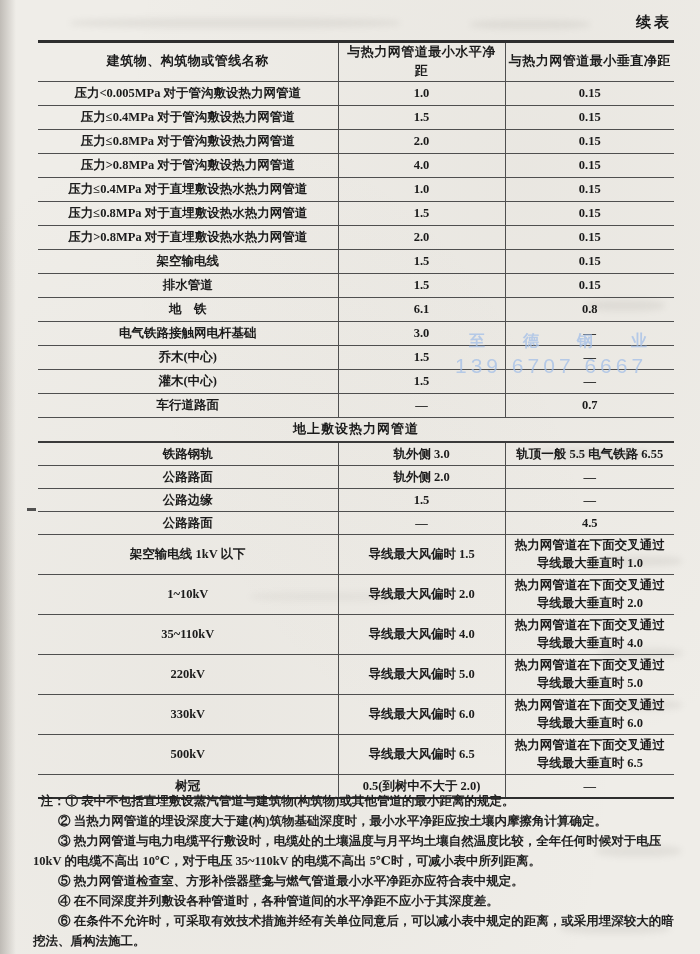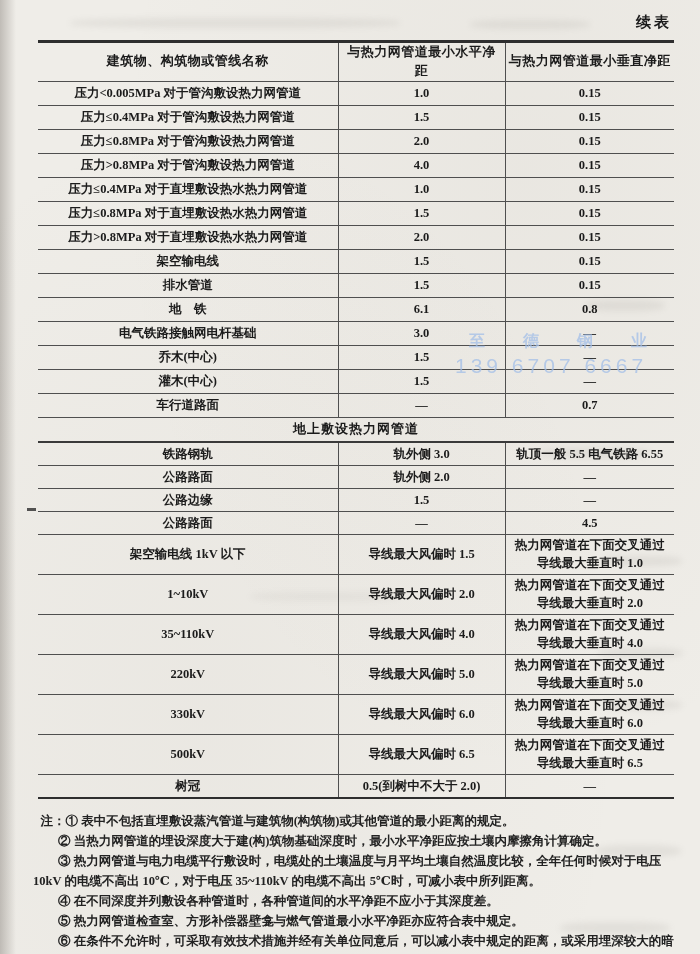--- a/index.html
+++ b/index.html
@@ -31,21 +31,21 @@
   .tbl thead th{height:23px;font-size:13px;letter-spacing:0.5px;}
   #body-underground td{height:23px;}
   #body-aboveground td{height:22px;}
   #body-aboveground tr.tall td{height:39px;}
   .divider-row td{height:23px;border-bottom:2px solid #3a3a3a;font-size:13px;letter-spacing:1px;}
   .notes{
     position:absolute;left:33px;right:22px;top:791px;
     font-size:12.5px;line-height:20px;font-weight:bold;color:#222;
   }
   .notes p{margin:0;text-indent:2em;}
-  .notes p.first{text-indent:0.6em;margin-top:20px;}
+  .notes p.first{text-indent:0.6em;}
   .wm{position:absolute;left:455px;top:331px;opacity:0.75;pointer-events:none;}
   .wm1{font-size:16px;letter-spacing:17px;font-weight:bold;padding-left:14px;}
   .wm2{font-size:21px;letter-spacing:4px;margin-top:2px;font-family:"Liberation Sans","DejaVu Sans",sans-serif;}
   .sm{position:absolute;background:#8a8680;opacity:0.13;filter:blur(3px);border-radius:40%;pointer-events:none;}
   .speck{position:absolute;background:#2a2a2a;opacity:0.8;pointer-events:none;}
 </style>
 </head>
 <body>
 
 <div class="page">
@@ -217,22 +217,22 @@
           <td class="bl">0.5(到树中不大于 2.0)</td>
           <td class="bl">—</td>
         </tr>
       </tbody>
   </table>
 
   <div class="notes" id="notes">
       <p class="first">注：① 表中不包括直埋敷设蒸汽管道与建筑物(构筑物)或其他管道的最小距离的规定。</p>
       <p>② 当热力网管道的埋设深度大于建(构)筑物基础深度时，最小水平净距应按土壤内摩擦角计算确定。</p>
       <p>③ 热力网管道与电力电缆平行敷设时，电缆处的土壤温度与月平均土壤自然温度比较，全年任何时候对于电压 10kV 的电缆不高出 10℃，对于电压 35~110kV 的电缆不高出 5℃时，可减小表中所列距离。</p>
+      <p>⑤ 热力网管道检查室、方形补偿器壁龛与燃气管道最小水平净距亦应符合表中规定。</p>
       <p>④ 在不同深度并列敷设各种管道时，各种管道间的水平净距不应小于其深度差。</p>
-      <p>⑤ 热力网管道检查室、方形补偿器壁龛与燃气管道最小水平净距亦应符合表中规定。</p>
       <p>⑥ 在条件不允许时，可采取有效技术措施并经有关单位同意后，可以减小表中规定的距离，或采用埋深较大的暗挖法、盾构法施工。</p>
     </div>
 
   <div class="wm" id="wm" style="color: rgb(163, 191, 232);">
     <div class="wm1">至 德 钢 业</div>
     <div class="wm2">139 6707 6667</div>
   </div>
 </div>
 
 </body></html>

